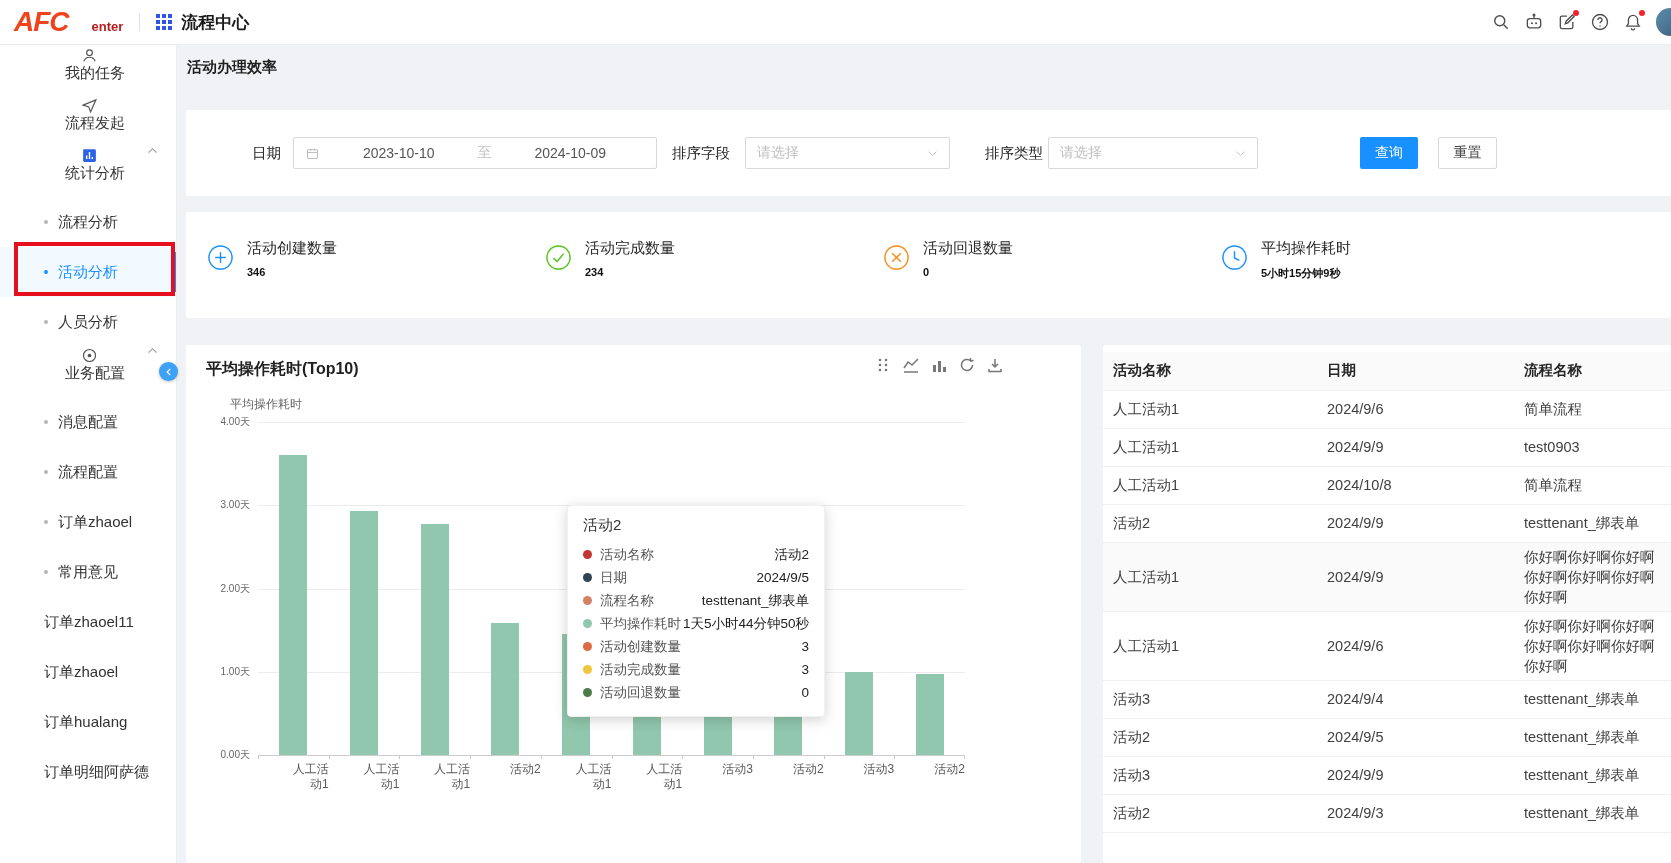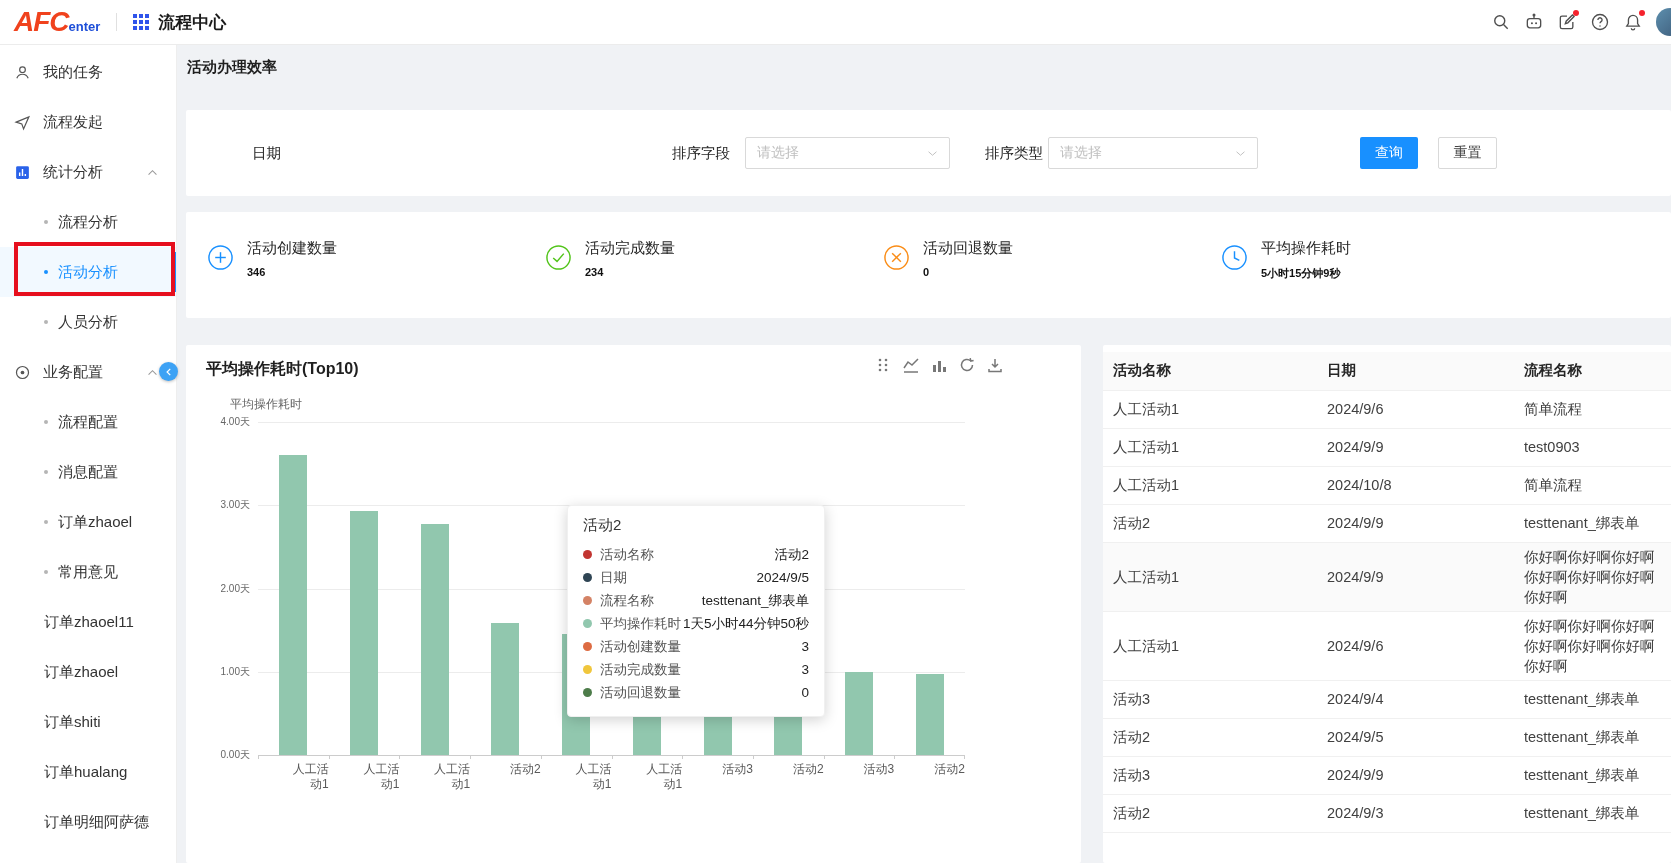--- a/index.html
+++ b/index.html
@@ -4,38 +4,38 @@
 <style>
   * { margin:0; padding:0; box-sizing:border-box; }
   html,body { width:1671px; height:863px; overflow:hidden; background:#f0f2f5;
     font-family:"Liberation Sans","DejaVu Sans",sans-serif; color:#333; }
 
   
   .topbar { position:absolute; left:0; top:0; width:1671px; height:45px; background:#fff;
     border-bottom:1px solid #ececec; display:flex; align-items:center; z-index:10; }
   .logo { display:flex; align-items:baseline; margin-left:14px; cursor:pointer; }
   .logo-afc { font-size:28px; font-weight:800; font-style:italic; color:#f0421d; letter-spacing:-1px; line-height:1; }
-  .logo-enter { font-size:13px; font-weight:700; color:#1d4ed8; }
+  .logo-enter { font-size:13px; font-weight:700; color:#b91c1c;margin-left:23px; }
   .topbar-divider { width:1px; height:18px; background:#e0e0e0; margin:0 16px; }
   .grid-icon { width:16px; height:16px; display:block; cursor:pointer; }
   .app-title { font-size:17px; font-weight:700; color:#1a1a1a; margin-left:9px; white-space:nowrap; }
   .topbar-icons { margin-left:auto; display:flex; align-items:center; gap:13px; height:100%; }
   .icon-btn { position:relative; width:20px; height:20px; border:none; background:none; padding:0;
     color:#4f4f4f; cursor:pointer; }
   .icon-btn svg { display:block; }
   .badge-dot { position:absolute; top:-2px; right:-2px; width:6px; height:6px; border-radius:50%; background:#f5222d; }
   .avatar { width:28px; height:28px; border-radius:50%; flex:none; margin-right:-13px; cursor:pointer;
     background:linear-gradient(135deg,#5d8fae,#3c5a78); }
 
   
   .sidebar { position:absolute; left:0; top:45px; width:177px; bottom:0; background:#fff;
     border-right:1px solid #eeeeee; padding-top:2px; z-index:5; }
   .side-item { height:50px; display:flex; align-items:center; cursor:pointer; position:relative;
     font-size:15px; color:#333; white-space:nowrap; }
-  .side-item.top { padding-left:14px; }
+  .side-item.top { padding-left:14px;flex-direction:column; }
   .side-icon { width:17px; height:17px; margin-right:12px; color:#555; flex:none; }
   .side-icon svg { display:block; width:17px; height:17px; }
   .side-icon.blue { color:#2a62e9; }
   .chevron { position:absolute; right:18px; color:#999; line-height:0; }
   .side-item.sub { padding-left:44px; }
   .sub .dot { width:4px; height:4px; border-radius:50%; background:#b5b5b5; margin-right:10px; flex:none; }
   .side-item.selected { color:#1890ff; background:#f2f9ff; }
   .side-item.selected .dot { background:#1890ff; }
   .side-item.selected::after { content:""; position:absolute; right:0; top:5px; bottom:5px; width:3px; background:#1890ff; }
   .collapse-btn { position:absolute; left:159px; top:362px; width:19px; height:19px; border-radius:50%;
@@ -220,62 +220,70 @@
           <circle cx="12" cy="12" r="2.6" fill="currentColor" stroke="none"></circle>
         </svg>
       </span>
     <span class="side-label">业务配置</span>
     <span class="chevron"><svg width="11" height="7" viewBox="0 0 24 16" fill="none" stroke="currentColor" stroke-width="2.4">
           <polyline points="3,13 12,4 21,13"></polyline>
         </svg></span>
   </div>
   <div class="side-item sub">
     <span class="dot"></span>
+    <span class="side-label">消息配置</span>
+  </div>
+  <div class="side-item sub">
+    <span class="dot"></span>
     <span class="side-label">流程配置</span>
   </div>
   <div class="side-item sub">
     <span class="dot"></span>
-    <span class="side-label">消息配置</span>
-  </div>
-  <div class="side-item sub">
-    <span class="dot"></span>
     <span class="side-label">订单zhaoel</span>
   </div>
   <div class="side-item sub">
     <span class="dot"></span>
     <span class="side-label">常用意见</span>
   </div>
   <div class="side-item sub">
     <span class="side-label">订单zhaoel11</span>
   </div>
   <div class="side-item sub">
     <span class="side-label">订单zhaoel</span>
-  </div>
-  <div class="side-item sub">
-    <span class="side-label">订单shiti</span>
   </div>
   <div class="side-item sub">
     <span class="side-label">订单hualang</span>
   </div>
   <div class="side-item sub">
     <span class="side-label">订单明细阿萨德</span>
   </div>
 </nav>
 
 <div class="collapse-btn">
   <svg width="10" height="10" viewBox="0 0 16 16" fill="none" stroke="#fff" stroke-width="2">
       <polyline points="10,3 5,8 10,13"></polyline>
     </svg>
 </div>
 <div class="annotation"></div>
 
 <h1 class="page-title">活动办理效率</h1>
 
 <section class="card filter-card">
   <span class="f-label" style="left:66px">日期</span>
+  <div class="date-range">
+    <span class="cal"><svg width="15" height="15" viewBox="0 0 24 24" fill="none" stroke="currentColor" stroke-width="1.7">
+          <rect x="4" y="6" width="16" height="14" rx="1.5"></rect>
+          <line x1="4" y1="10.5" x2="20" y2="10.5"></line>
+          <line x1="9" y1="4" x2="9" y2="7.5"></line>
+          <line x1="15" y1="4" x2="15" y2="7.5"></line>
+        </svg></span>
+    <span class="date-val">2023-10-10</span>
+    <span class="date-sep">至</span>
+    <span class="date-val">2024-10-09</span>
+  </div>
   <span class="f-label" style="left:486px">排序字段</span>
   <div class="select" style="left:559px;width:205px">
     <span>请选择</span>
     <span class="chev"><svg width="11" height="7" viewBox="0 0 24 16" fill="none" stroke="currentColor" stroke-width="2.2">
           <polyline points="3,4 12,12 21,4"></polyline>
         </svg></span>
   </div>
   <span class="f-label" style="left:799px">排序类型</span>
   <div class="select" style="left:862px;width:210px">
     <span>请选择</span>

